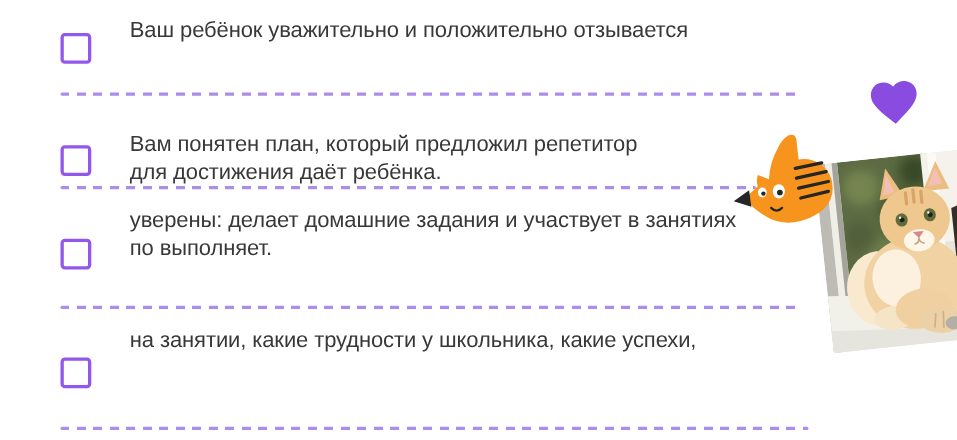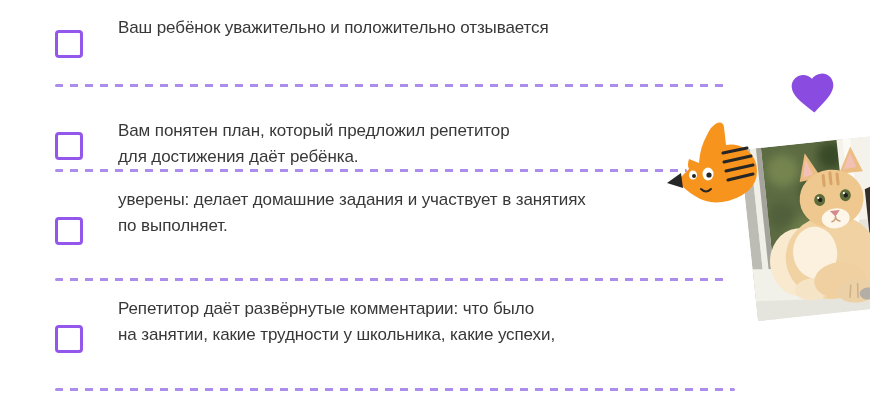--- a/index.html
+++ b/index.html
@@ -5,21 +5,21 @@
   html,body{margin:0;padding:0;}
   .page{
     position:relative;width:870px;height:400px;background:#ffffff;
     overflow:hidden;font-family:"Liberation Sans",sans-serif;
   }
   .row{position:absolute;left:55px;display:flex;}
   .box{
     flex:0 0 auto;width:22px;height:22px;border:3px solid #9457EB;
     border-radius:4px;background:#fff;cursor:pointer;
   }
-  .text{margin-left:35px;color:#383838;font-size:17px;line-height:26px;font-weight:500;letter-spacing:-0.1px;}
+  .text{margin-left:35px;color:#383838;font-size:20px;line-height:26px;font-weight:500;letter-spacing:-0.1px;}
   .ln{white-space:nowrap;}
   .divider{
     position:absolute;left:55px;height:3px;border-radius:2px;
     background:repeating-linear-gradient(90deg,#AD8DEB 0 8px,transparent 8px 15px);
   }
   .heart{position:absolute;left:787px;top:68px;width:52px;height:50px;transform:rotate(-4deg);}
   .photo{
     position:absolute;left:740px;top:150px;width:138px;height:172px;
     transform:rotate(-6deg);transform-origin:0 0;overflow:hidden;border-radius:2px;
   }
@@ -53,21 +53,20 @@
     <div class="text">
       <div class="ln">уверены: делает домашние задания и участвует в занятиях</div>
       <div class="ln">по выполняет.</div>
     </div>
   </div>
   <div class="divider" style="top:278px;width:672px"></div>
 
   <div class="row" style="top:296px">
     <span class="box" style="margin-top:29px" role="checkbox" aria-checked="false"></span>
     <div class="text">
-      <div class="ln">Репетитор даёт развёрнутые комментарии: что было</div>
       <div class="ln">на занятии, какие трудности у школьника, какие успехи,</div>
     </div>
   </div>
   <div class="divider" style="top:388px;width:680px"></div>
 
   <svg class="heart" viewBox="0 0 24 24" aria-hidden="true">
     <path fill="#8A4BE0" d="M12 21.35l-1.45-1.32C5.4 15.36 2 12.28 2 8.5 2 5.42 4.42 3 7.5 3c1.74 0 3.41.81 4.5 2.09C13.09 3.81 14.76 3 16.5 3 19.58 3 22 5.42 22 8.5c0 3.78-3.4 6.86-8.55 11.54L12 21.35z"></path>
   </svg>
 
   <div class="photo">

